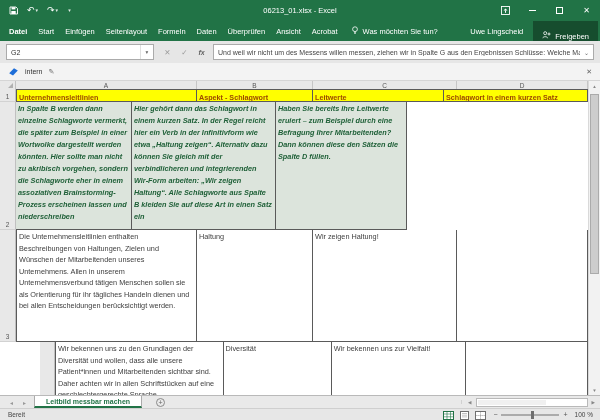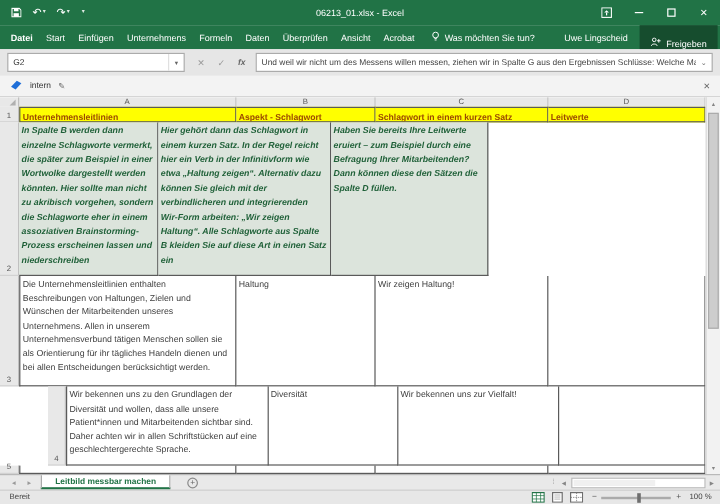--- a/index.html
+++ b/index.html
@@ -50,21 +50,21 @@
   .gridcols { position:absolute; left:0; top:0; width:588px; height:314px; display:flex; flex-direction:column; overflow:hidden; }
   .hdrrow { display:flex; height:8px; background:#E8E8E8; flex:none; }
   .corner { width:16px; height:100%; border-right:1px solid #C0C0C0; position:relative; }
   .corner:after { content:""; position:absolute; right:2px; bottom:1px; border-left:5px solid transparent; border-bottom:5px solid #B0B0B0; }
   .colhdr { display:flex; align-items:center; justify-content:center; font-size:6.5px; color:#555; border-right:1px solid #C6C6C6; height:100%; }
   .row { display:flex; flex:none; }
   .rownum { width:16px; background:#E8E8E8; border-right:1px solid #C0C0C0; border-bottom:1px solid #D2D2D2; display:flex; align-items:flex-end; justify-content:center; font-size:6.5px; color:#555; padding-bottom:1px; }
   .cell { border-right:1px solid #5A5A5A; border-bottom:1px solid #5A5A5A; overflow:hidden; font-size:7.3px; line-height:11.5px; color:#404040; padding:1px 3px 0 2px; }
   .row .cell.ca { border-left:1px solid #5A5A5A; }
   .ca { width:181px; } .cb { width:116px; } .cc { width:144px; } .cd { width:131px; }
-  .r1 { height:13px; } .r2 { height:128px; } .r3 { height:92px; } .r4 { height:66px;padding-left:40px; } .r5 { height:7px; }
+  .r1 { height:13px; } .r2 { height:128px; } .r3 { height:112px; } .r4 { height:66px;padding-left:40px; } .r5 { height:7px; }
   .r1 .cell { background:#FFFF00; color:#9C4A00; font-weight:bold; font-size:7.2px; border-top:1px solid #5A5A5A; padding-top:2px; }
   .r2 .cell { background:#DCE4DC; color:#1F6038; font-weight:600; font-style:italic; line-height:12px; }
 
   
   .vscroll { position:absolute; right:0; top:0; width:12px; height:314px; background:#F2F2F2; border-left:1px solid #D9D9D9; }
   .vsbtn { height:10px; display:flex; align-items:center; justify-content:center; font-size:4.5px; color:#868686; }
   .vsthumb { position:absolute; left:1px; right:1px; top:13px; height:180px; background:#CDCDCD; border:1px solid #ABABAB; }
   .vsdown { position:absolute; bottom:0; left:0; right:0; }
 
   
@@ -131,21 +131,21 @@
         </span>
       <span class="winbtn">✕</span>
     </div>
   </div>
 
   <div class="ribbonrow">
     <div class="rtabs">
       <span class="rtab first">Datei</span>
       <span class="rtab">Start</span>
       <span class="rtab">Einfügen</span>
-      <span class="rtab">Unternehmens</span>
+      <span class="rtab">Seitenlayout</span>
       <span class="rtab">Formeln</span>
       <span class="rtab">Daten</span>
       <span class="rtab">Überprüfen</span>
       <span class="rtab">Ansicht</span>
       <span class="rtab">Acrobat</span>
     </div>
     <div class="tellme">
       <span>
         <svg width="8" height="9" viewBox="0 0 8 9">
             <circle cx="4" cy="3.2" r="2.4" fill="none" stroke="#fff" stroke-width="0.8"></circle>
@@ -204,22 +204,22 @@
         <div class="colhdr ca">A</div>
         <div class="colhdr cb">B</div>
         <div class="colhdr cc">C</div>
         <div class="colhdr cd">D</div>
       </div>
 
       <div class="row r1">
         <div class="rownum">1</div>
         <div class="cell ca">Unternehmensleitlinien</div>
         <div class="cell cb">Aspekt - Schlagwort</div>
+        <div class="cell cd">Leitwerte</div>
         <div class="cell cc">Schlagwort in einem kurzen Satz</div>
-        <div class="cell cd">Leitwerte</div>
       </div>
 
       <div class="row r2">
         <div class="rownum">2</div>
         <div class="cell cb">In Spalte B werden dann einzelne Schlagworte vermerkt, die später zum Beispiel in einer Wortwolke dargestellt werden könnten. Hier sollte man nicht zu akribisch vorgehen, sondern die Schlagworte eher in einem assoziativen Brainstorming-Prozess erscheinen lassen und niederschreiben</div>
         <div class="cell cc">Hier gehört dann das Schlagwort in einem kurzen Satz. In der Regel reicht hier ein Verb in der Infinitivform wie etwa „Haltung zeigen“. Alternativ dazu können Sie gleich mit der verbindlicheren und integrierenden Wir-Form arbeiten: „Wir zeigen Haltung“. Alle Schlagworte aus Spalte B kleiden Sie auf diese Art in einen Satz ein</div>
         <div class="cell cd">Haben Sie bereits Ihre Leitwerte eruiert – zum Beispiel durch eine Befragung Ihrer Mitarbeitenden? Dann können diese den Sätzen die Spalte D füllen.</div>
       </div>
 
       <div class="row r3">

